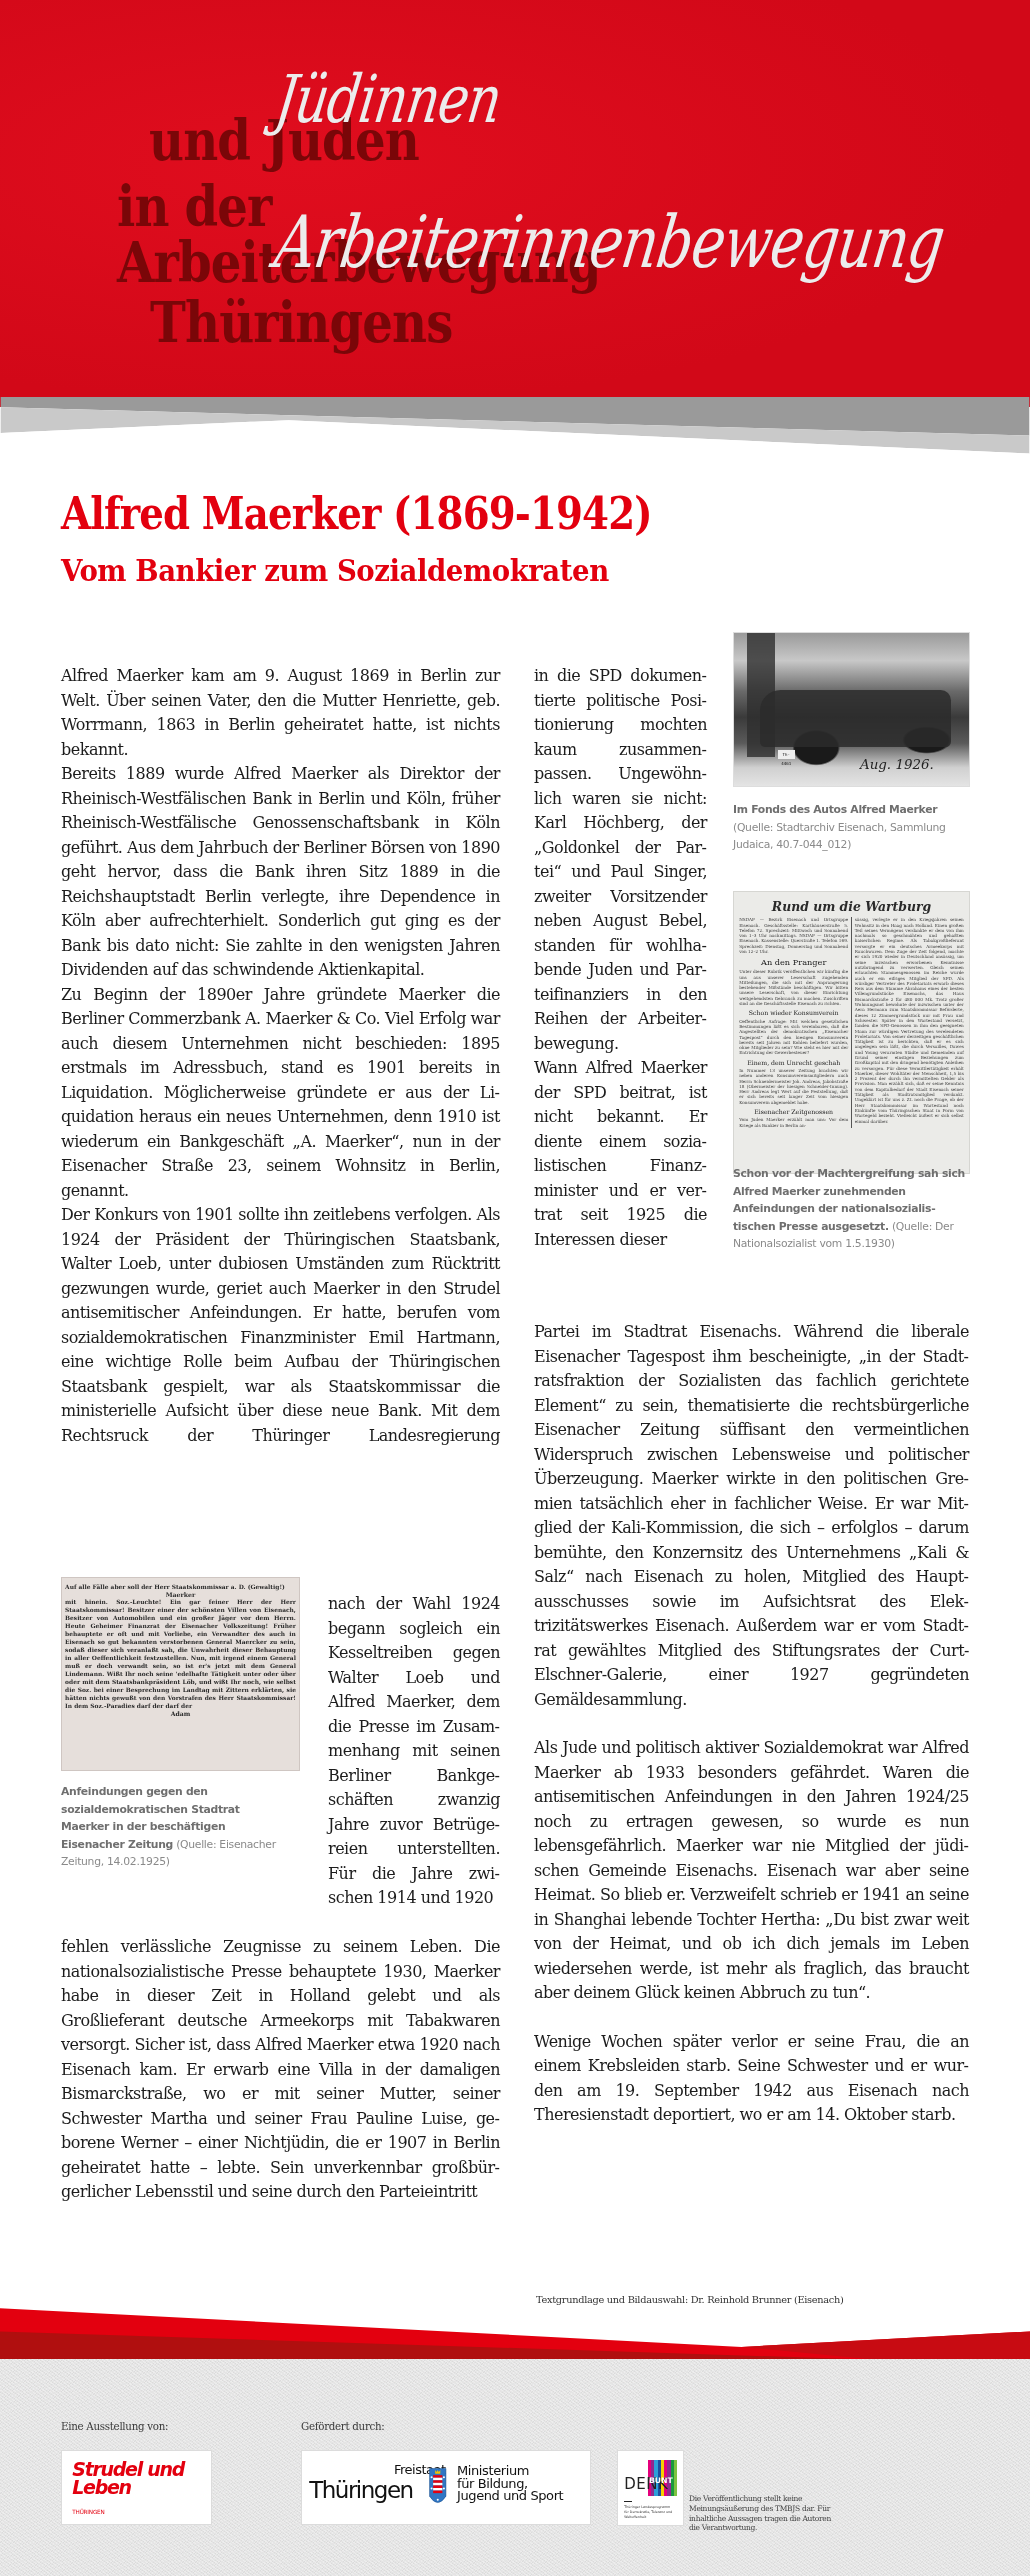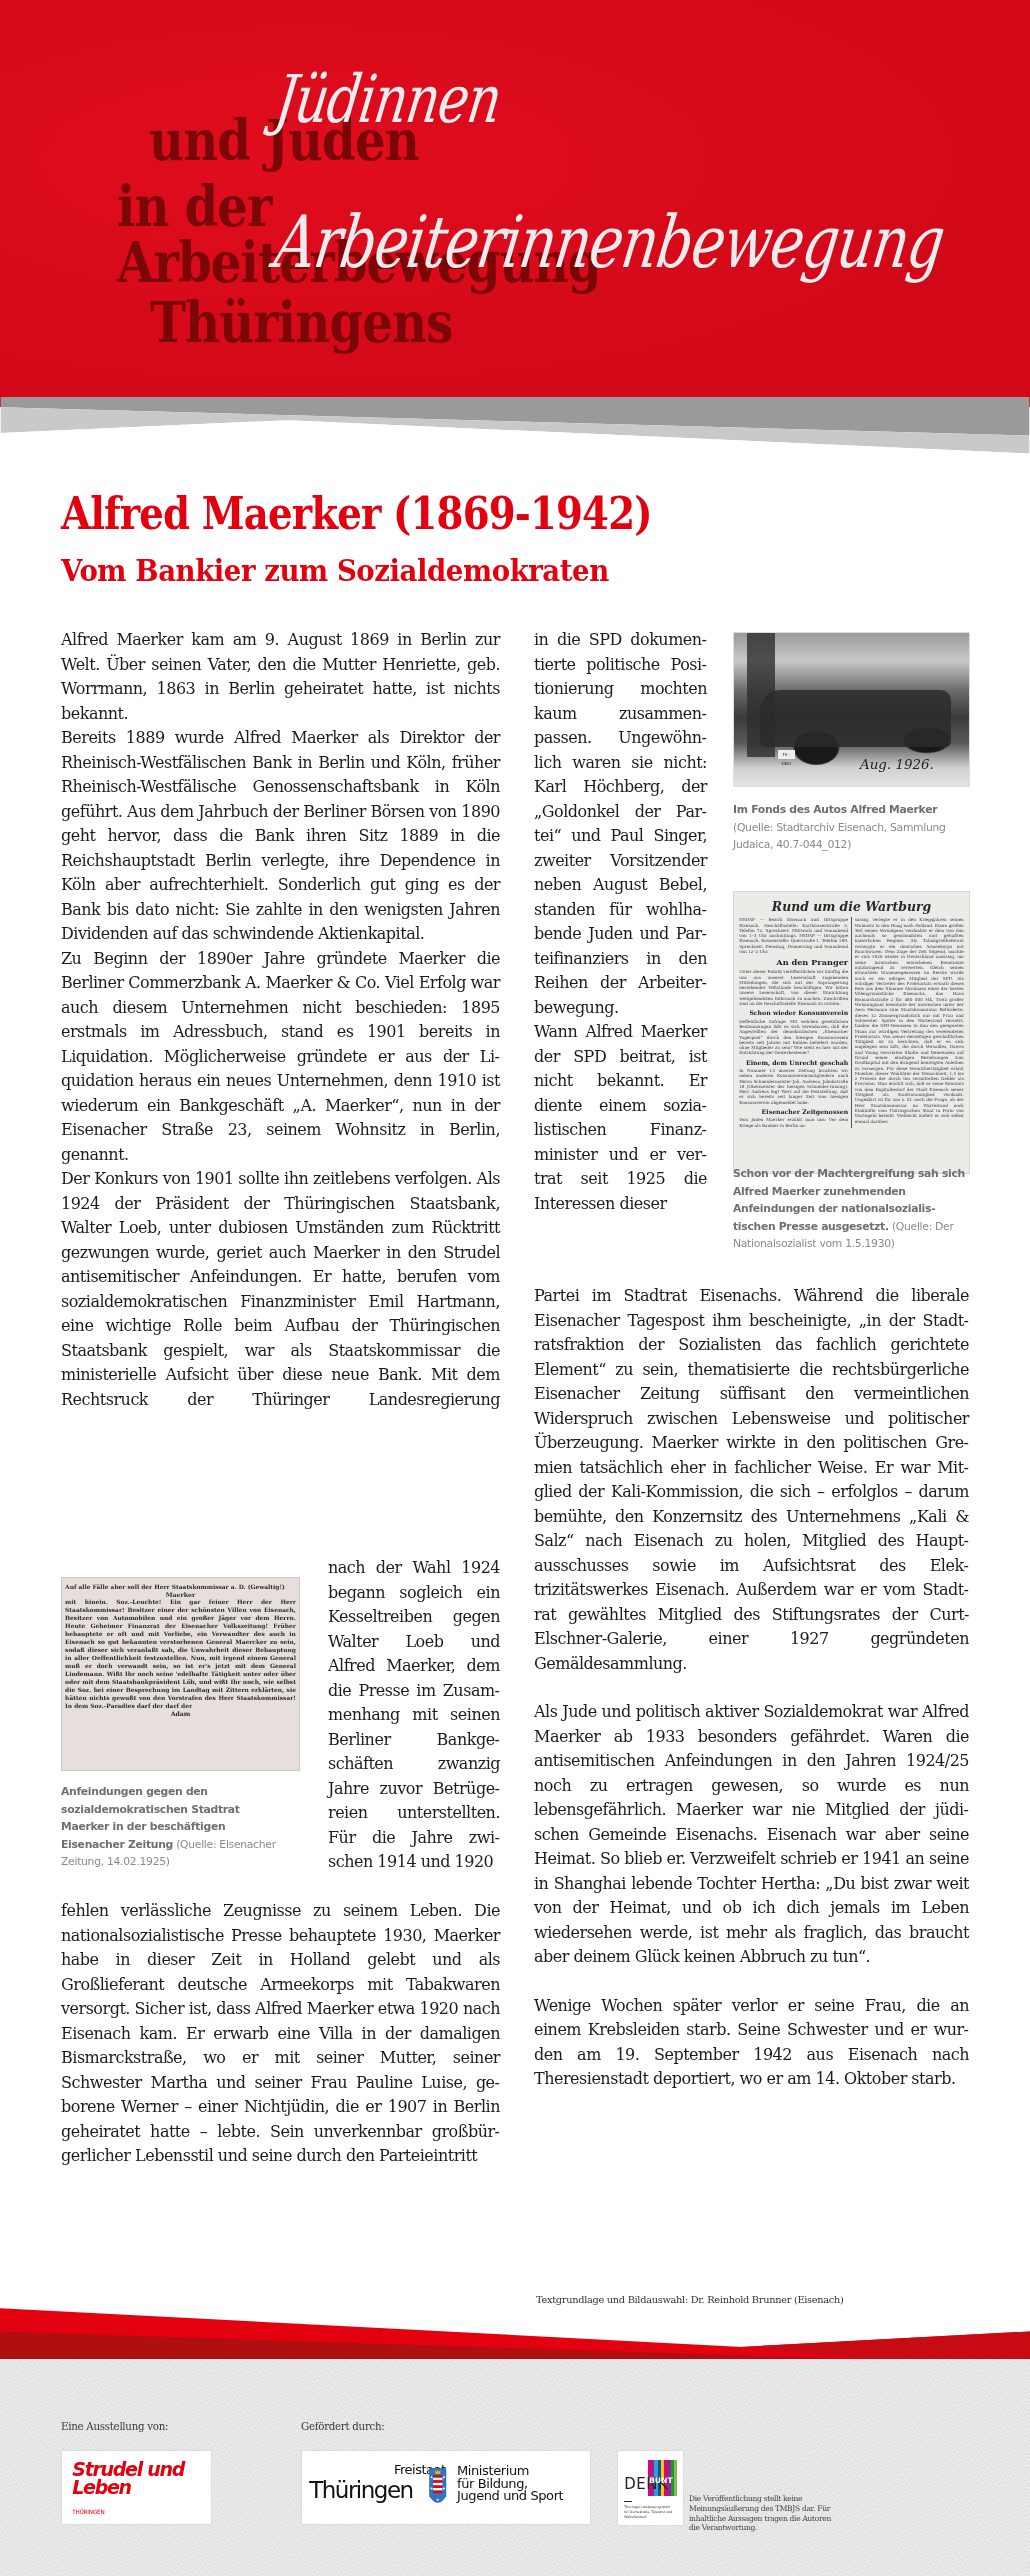--- a/index.html
+++ b/index.html
@@ -42,20 +42,21 @@
     font-family: "DejaVu Serif", serif; color: #e3000f;
     font-size: 30px; line-height: 1; letter-spacing: -0.5px;
     transform: scaleX(0.92); transform-origin: left top; white-space: nowrap;
   }
 
   
   .txt {
     position: absolute; font-family: "DejaVu Serif", serif; font-size: 16px;
     line-height: 24.5px; color: #1c1c1c; text-align: justify; letter-spacing: -0.5px;
     hyphens: manual;
+    margin-top: 36px;
   }
   .txt p { margin: 0; }
   .txt .gap { height: 24px; }
   .photo-car {
     position: absolute; left: 733px; top: 632px; width: 237px; height: 155px;
     background:
       radial-gradient(ellipse at 35% 75%, #1a1a1a 0%, #1a1a1a 10%, transparent 11%),
       radial-gradient(ellipse at 82% 70%, #1a1a1a 0%, #1a1a1a 8%, transparent 9%),
       linear-gradient(180deg, #9a9a9a 0%, #c8c8c8 18%, #6a6a6a 38%, #3a3a3a 55%, #5a5a5a 72%, #d0d0d0 88%, #e4e4e4 100%);
     border: 0.5px solid #ddd; overflow: hidden;
@@ -81,21 +82,21 @@
 
   .newspaper {
     position: absolute; background: #ebebe8; border: 0.5px solid #d6d6d2; overflow: hidden;
     font-family: "DejaVu Serif", serif; color: #2a2a2a;
   }
   .np-wartburg { left: 733px; top: 891px; width: 237px; height: 283px; padding: 4.1px 5.2px; }
   .np-wartburg .np-head { text-align: center; font-weight: bold; font-size: 12.4px; font-style: italic; margin: 3.1px 0 3.1px; }
   .np-cols { display: flex; gap: 3.1px; }
   .np-col { flex: 1; font-size: 4.2px; line-height: 5.3px; text-align: justify; color: #3b3b3b; }
   .np-col + .np-col { border-left: 0.5px solid #555; padding-left: 2.6px; }
-  .np-sub { font-weight: bold; text-align: right; font-size: 8.2px; line-height: 10.3px; margin: 3.1px 0 1.5px; color: #222; }
+  .np-sub { font-weight: normal; text-align: center; font-size: 8.2px; line-height: 10.3px; margin: 3.1px 0 1.5px; color: #222; }
   .np-sub.small { font-size: 6.2px; line-height: 7.7px; }
 
   .np-adam { left: 61px; top: 1577px; width: 239px; height: 194px; padding: 5.2px 3.1px; background: #e6dfdb; border-color: #cfc6c2; }
   .np-adam .np-body { font-size: 5.9px; line-height: 8px; text-align: justify; font-weight: bold; color: #2b2b2b; }
   .np-adam .center { text-align: center; font-weight: bold; font-size: 6.2px; }
 
   .credits {
     position: absolute; left: 536px; top: 2294px; font-family: "DejaVu Serif", serif;
     font-size: 9.8px; color: #333; letter-spacing: -0.3px;
   }

